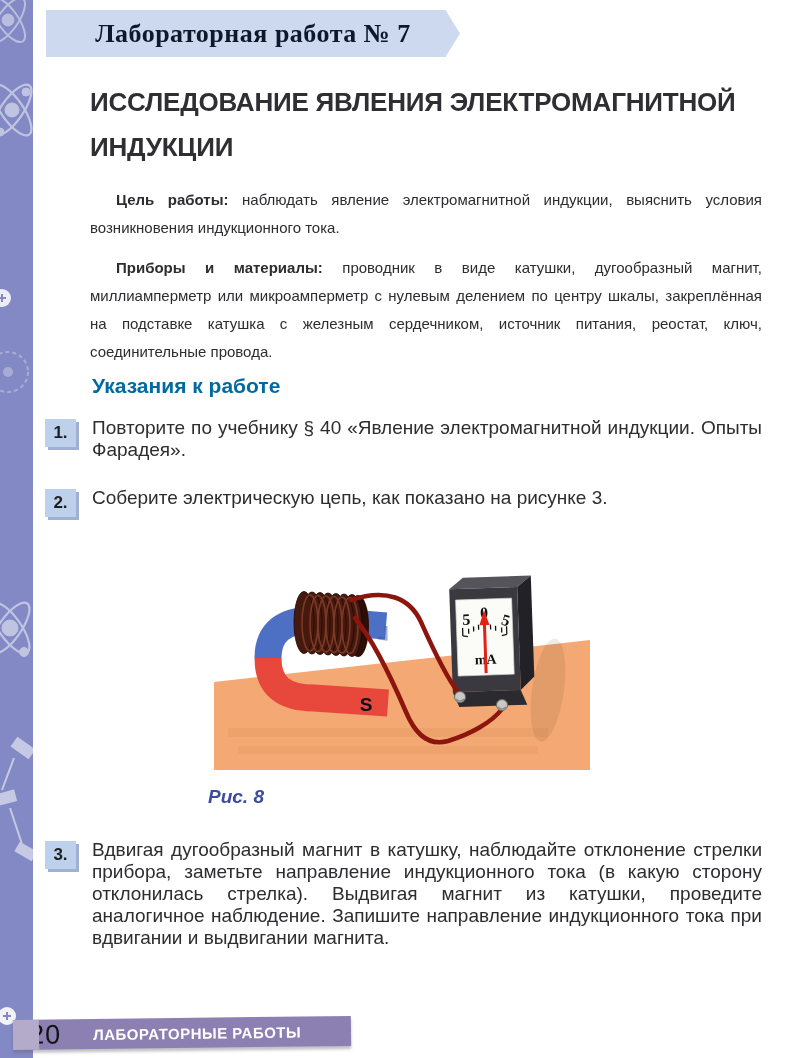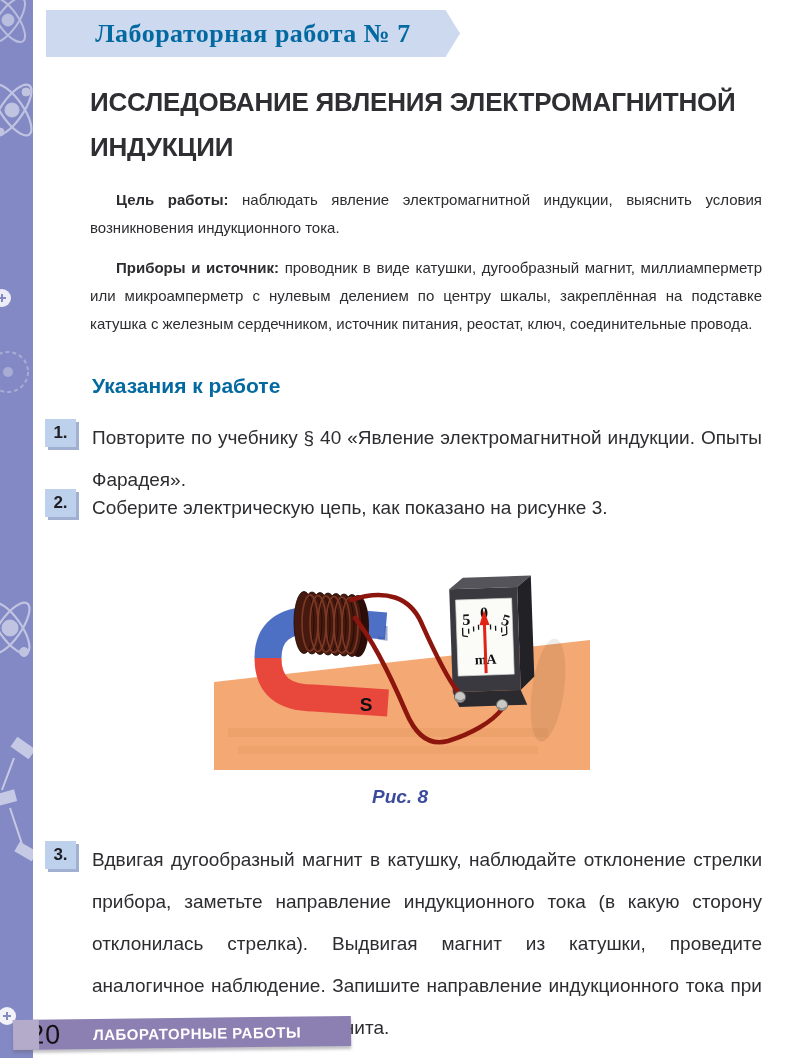--- a/index.html
+++ b/index.html
@@ -7,42 +7,42 @@
        font-family:"Liberation Sans",sans-serif;color:#2d2d31;overflow:hidden;}
 
   
   .sidebar{position:absolute;left:0;top:0;width:33px;height:1058px;background:#8289c4;overflow:hidden;}
 
   
   .banner{position:absolute;left:46px;top:10px;width:414px;height:47px;
           background:#ccd9ef;display:flex;align-items:center;justify-content:center;
           clip-path:polygon(0 0,96.5% 0,100% 50%,96.5% 100%,0 100%);
           box-shadow:0 3px 2px rgba(120,130,150,.35);}
-  .banner span{font-family:"Liberation Serif",serif;font-weight:bold;font-size:26px;color:#0369a1;letter-spacing:.5px;}
+  .banner span{font-family:"Liberation Serif",serif;font-weight:bold;font-size:26px;color:#0f172a;letter-spacing:.5px;}
 
   .title{position:absolute;left:90px;top:80px;width:660px;
          font-weight:bold;font-size:26px;line-height:45px;color:#2e2e33;letter-spacing:-.2px;}
 
   .para{position:absolute;left:90px;width:672px;font-size:15px;line-height:28px;text-align:justify;}
   .para .lead{font-weight:bold;}
   .p1{top:171px;text-indent:26px;}
   .p2{top:239px;text-indent:26px;}
 
   .heading{position:absolute;left:92px;top:374px;font-weight:bold;font-size:21px;color:#0369a1;}
 
   .step{position:absolute;left:45px;width:717px;}
   .s1{top:417px;} .s2{top:487px;} .s3{top:839px;}
   .badge{position:absolute;left:0;top:2px;width:31px;height:28px;background:#bdd0ec;
          box-shadow:3px 3px 0 rgba(130,150,195,.75);
          display:flex;align-items:center;justify-content:center;
          font-weight:bold;font-size:17px;color:#1d1d22;}
-  .step .text{margin-left:47px;width:670px;font-size:19px;line-height:42px;text-align:justify;}
+  .step .text{margin-left:47px;width:670px;font-size:19px;line-height:22px;text-align:justify;}
 
   .figure{position:absolute;left:208px;top:560px;width:384px;height:226px;}
-  .caption{position:absolute;left:208px;top:786px;width:384px;text-align:center;
+  .caption{position:absolute;left:208px;top:786px;width:384px;
            font-weight:bold;font-style:italic;font-size:19px;color:#3c4b9e;}
 
   
   .footer-strip{position:absolute;left:13px;top:1018px;width:338px;height:30px;
                 background:#8c7fb2;transform:rotate(-0.7deg);
                 box-shadow:0 3px 3px rgba(100,100,110,.4);
                 display:flex;align-items:center;}
   .footer-cap{position:absolute;left:0;top:0;width:26px;height:100%;background:#b3abc9;}
   .page-num{font-size:27px;color:#121212;letter-spacing:1px;}
   .footer-label{margin-left:32px;font-weight:bold;font-size:15px;color:#ffffff;letter-spacing:.5px;}
@@ -93,21 +93,21 @@
 </div>
 
 <div class="banner">
   <span>Лабораторная работа № 7</span>
 </div>
 
 <div class="title">ИССЛЕДОВАНИЕ ЯВЛЕНИЯ ЭЛЕКТРОМАГНИТНОЙ ИНДУКЦИИ</div>
 
 <p class="para p1"><span class="lead">Цель работы:</span> <span>наблюдать явление электромагнитной индукции, выяснить условия возникновения индукционного тока.</span></p>
 
-<p class="para p2"><span class="lead">Приборы и источник:</span> <span>проводник в виде катушки, дугообразный магнит, миллиамперметр или микроамперметр с нулевым делением по центру шкалы, закреплённая на подставке катушка с железным сердечником, источник питания, реостат, ключ, соединительные провода.</span></p>
+<p class="para p2"><span class="lead">Приборы и материалы:</span> <span>проводник в виде катушки, дугообразный магнит, миллиамперметр или микроамперметр с нулевым делением по центру шкалы, закреплённая на подставке катушка с железным сердечником, источник питания, реостат, ключ, соединительные провода.</span></p>
 
 <div class="heading">Указания к работе</div>
 
 <div class="step s1">
   <div class="badge">1.</div>
   <div class="text">Повторите по учебнику § 40 «Явление электромагнитной индукции. Опыты Фарадея».</div>
 </div>
 <div class="step s2">
   <div class="badge">2.</div>
   <div class="text">Соберите электрическую цепь, как показано на рисунке 3.</div>

